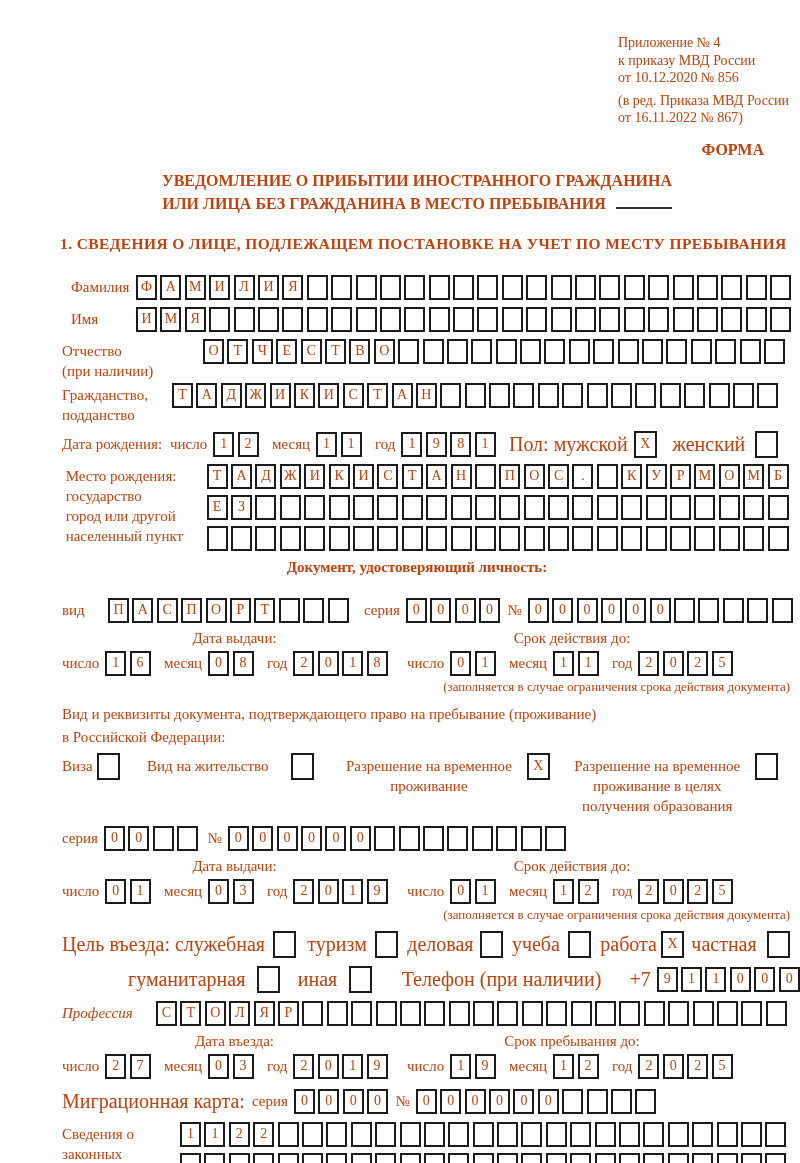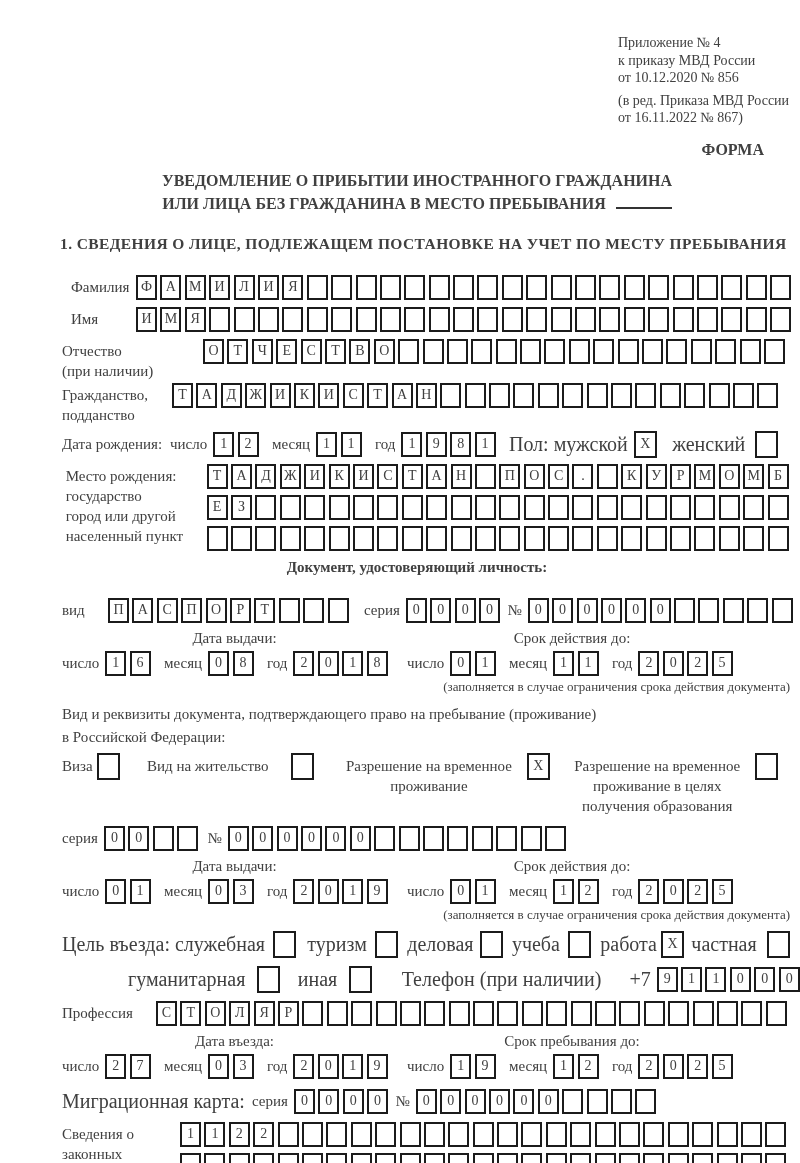--- a/index.html
+++ b/index.html
@@ -1,29 +1,29 @@
 <!DOCTYPE html>
 <html lang="ru"><head>
 <meta charset="utf-8">
 <style>
   html,body{margin:0;padding:0;background:#fff;}
   .page{
     width:800px;height:1163px;box-sizing:border-box;position:relative;
-    padding:34px 8px 0 62px;overflow:hidden;background:#fff;color:#404040;
+    padding:34px 8px 0 62px;overflow:hidden;background:#fff;color:#c2410c;
     font-family:"Liberation Serif","DejaVu Serif",serif;
   }
   .appendix{margin-left:556px;font-size:14px;line-height:17.5px;}
   .appendix .gap{margin-top:5px;}
   .forma{margin-top:14px;margin-right:28px;text-align:right;font-weight:bold;font-size:16px;}
   .title{margin-top:10px;text-align:center;font-weight:bold;font-size:16px;line-height:23px;margin-left:-20px;}
   .uline{display:inline-block;width:56px;border-bottom:2px solid #333;margin-left:10px;}
   .sec1{margin-top:20px;font-weight:bold;font-size:15.5px;letter-spacing:.4px;margin-left:-2px;}
   .frow{display:flex;align-items:flex-start;margin-top:7px;}
   .flabel{flex:none;font-size:15px;line-height:20px;padding-top:2px;}
-  .w65{width:65px;margin-left:9px;}.w94{width:94px;}.w110{width:110px;}.w141{width:141px;}.w118{width:118px;}
+  .w65{width:65px;margin-left:9px;}.w94{width:94px;font-style:italic;}.w110{width:110px;}.w141{width:141px;}.w118{width:118px;}
   .cells{display:flex;flex:none;}
   .cell{
     flex:none;width:17px;height:21px;border:2px solid #1b1b1b;margin-right:3.4px;
     display:flex;align-items:center;justify-content:center;
     font-size:14px;line-height:1;background:#fff;
   }
   .cbrow .cell{width:19px;height:23px;}
   .stack>div{margin-top:6px;}
   .stack>div:first-child{margin-top:0;}
   .dg{display:flex;align-items:center;flex:none;}

